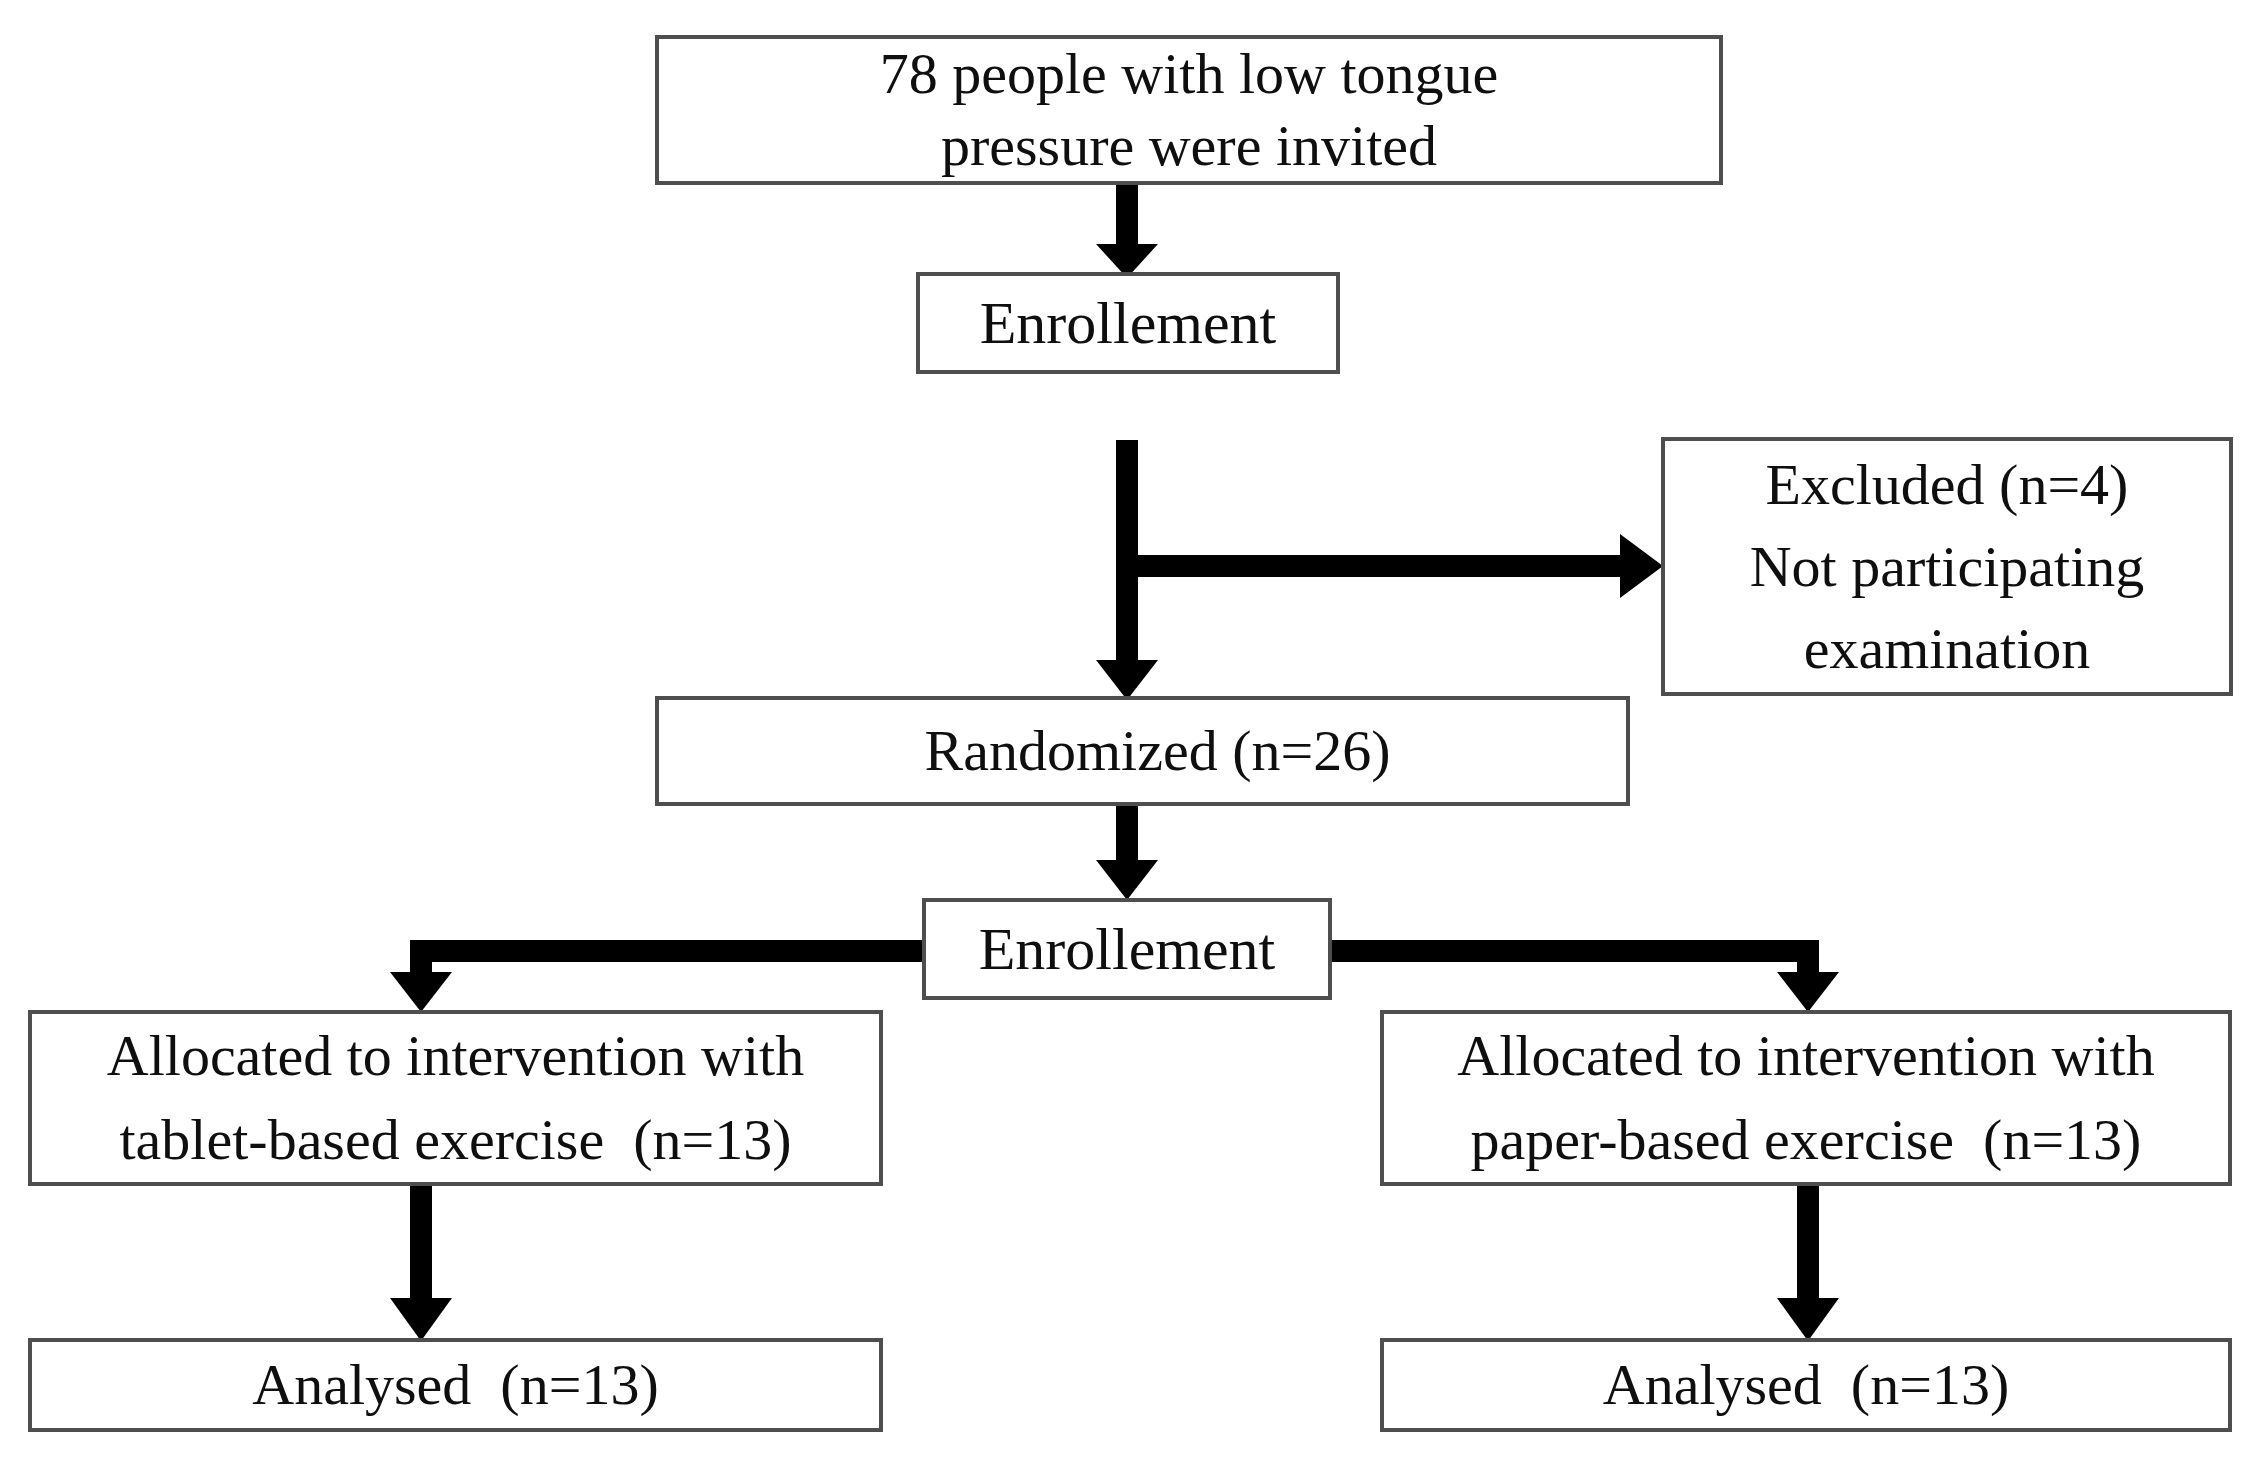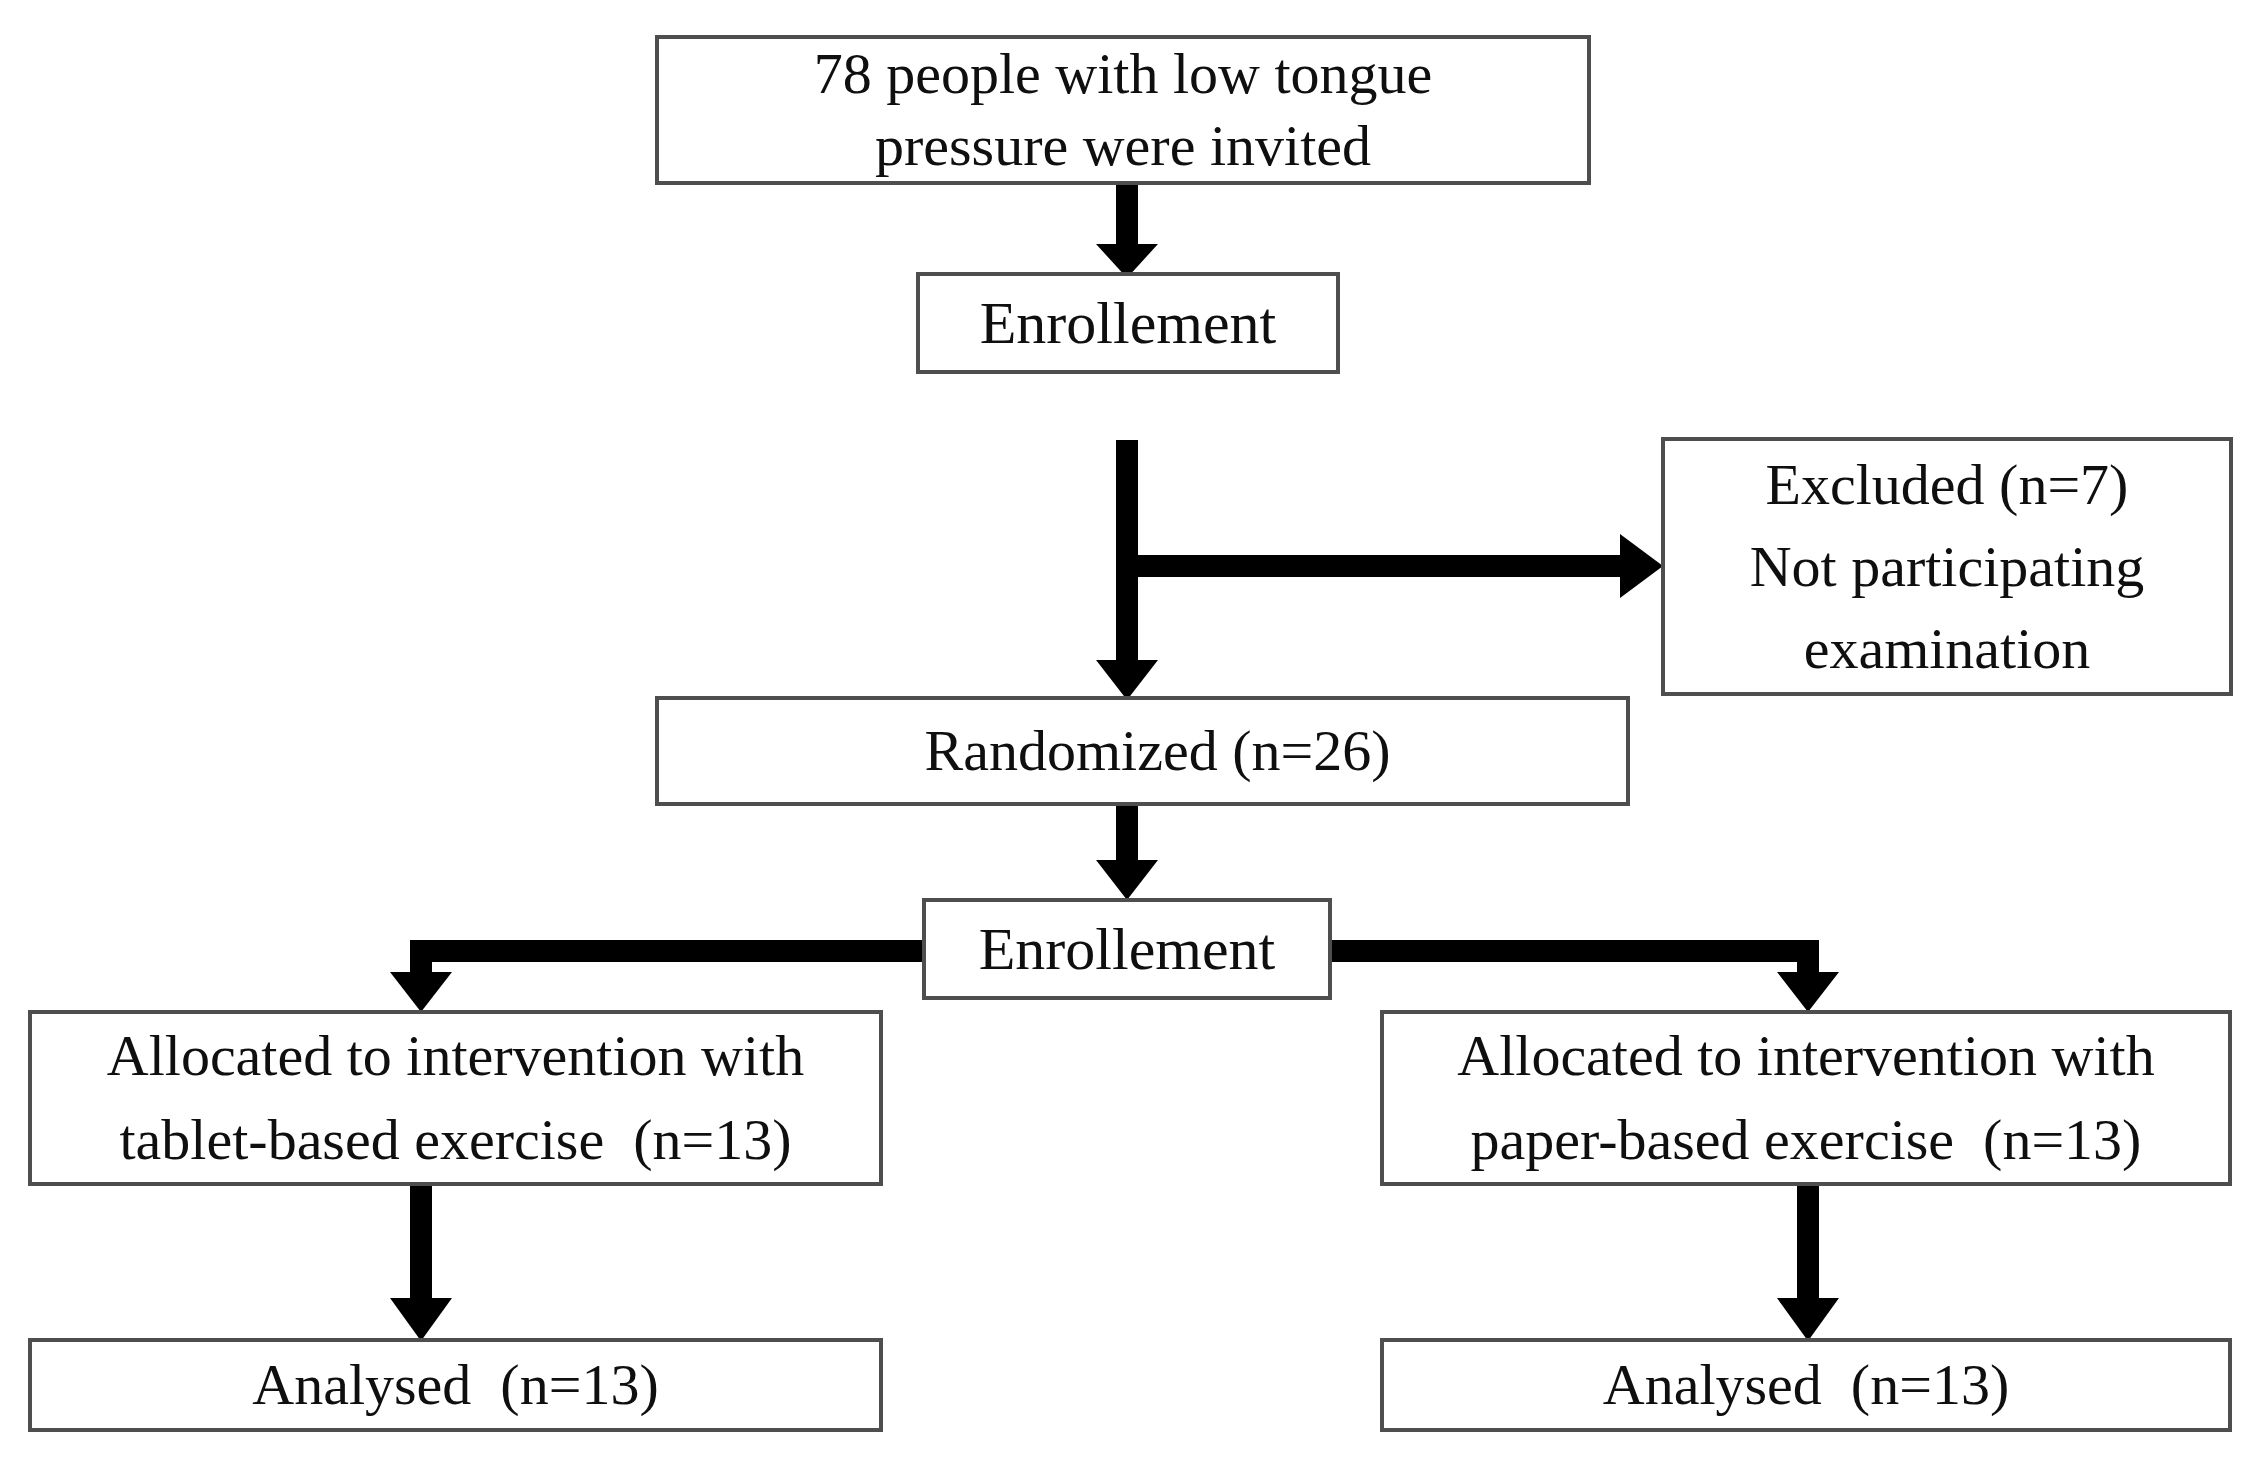--- a/index.html
+++ b/index.html
@@ -24,21 +24,21 @@
     white-space: pre-wrap;
     z-index: 2;
     font-size: 58px;
     line-height: 72px;
   }
   #arrows {
     position: absolute;
     left: 0; top: 0;
     z-index: 1;
   }
-  #box-invited          { left: 655px;  top: 35px;   width: 936px; height: 150px; }
+  #box-invited          { left: 655px;  top: 35px;   width: 1068px; height: 150px; }
   #box-enrollment       { left: 916px;  top: 272px;  width: 424px; height: 102px;  z-index: 3; font-size: 60px; }
   #box-assessed         { left: 655px;  top: 330px;  width: 975px; height: 112px; }
   #box-excluded         { left: 1661px; top: 437px;  width: 572px; height: 259px; line-height: 82px; }
   #box-randomized       { left: 655px;  top: 696px;  width: 975px; height: 110px; padding-left: 30px; }
   #box-allocation       { left: 922px;  top: 898px;  width: 410px; height: 102px; z-index: 3; font-size: 60px; }
   #box-allocated-tablet { left: 28px;   top: 1010px; width: 855px; height: 176px; line-height: 84px; }
   #box-allocated-paper  { left: 1380px; top: 1010px; width: 852px; height: 176px; line-height: 84px; }
   #box-analysed-tablet  { left: 28px;   top: 1338px; width: 855px; height: 94px; }
   #box-analysed-paper   { left: 1380px; top: 1338px; width: 852px; height: 94px; }
 </style>
@@ -89,21 +89,21 @@
       <polygon points="1777,1298 1839,1298 1808,1341" stroke="none"></polygon>
     </g>
   </svg>
 
   <div class="box" id="box-invited">78 people with low tongue
 pressure were invited</div>
 
   <div class="box" id="box-enrollment">Enrollement</div>
 
 
-  <div class="box" id="box-excluded">Excluded (n=7)
+  <div class="box" id="box-excluded">Excluded (n=4)
 Not participating
 examination</div>
 
   <div class="box" id="box-randomized">Randomized (n=26)</div>
 
   <div class="box" id="box-allocation">Enrollement</div>
 
   <div class="box" id="box-allocated-tablet">Allocated to intervention with
 tablet-based exercise  (n=13)</div>
 

